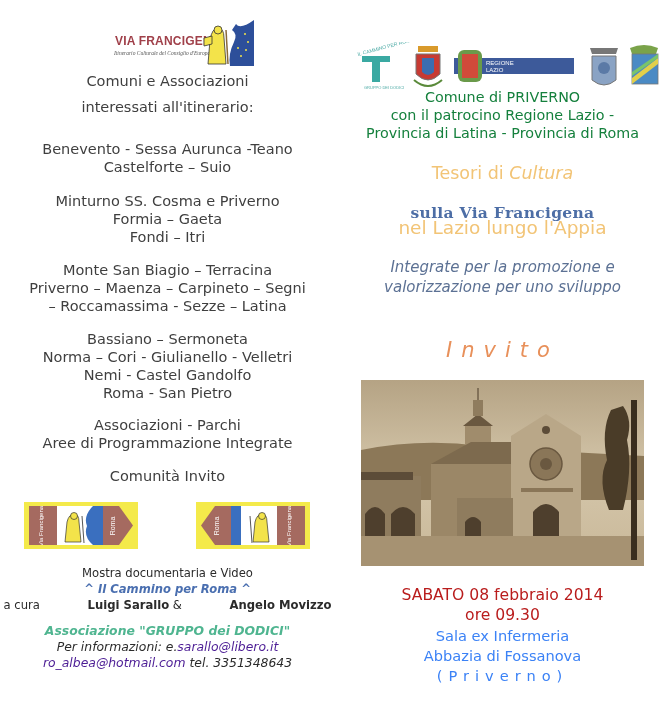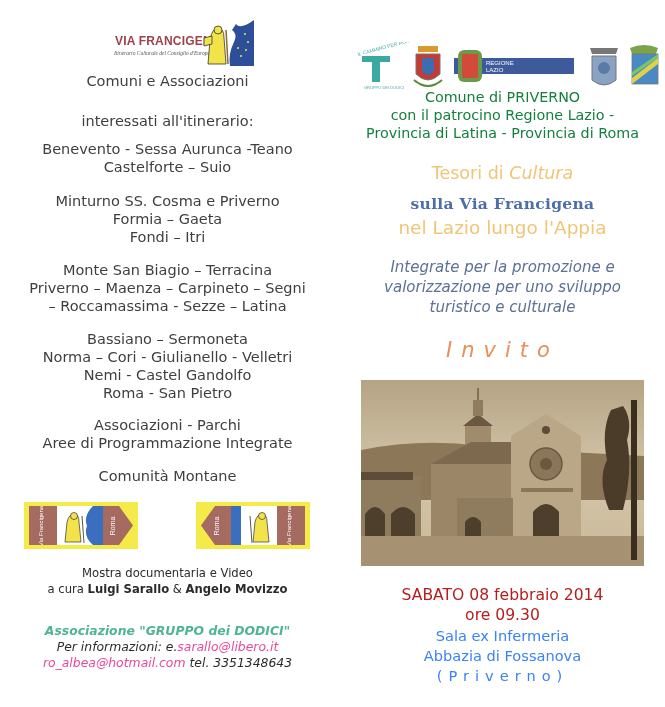--- a/index.html
+++ b/index.html
@@ -17,24 +17,24 @@
   .vf-art { position: absolute; left: 88px; top: 0; width: 54px; height: 46px; }
 
   .ltext { position: absolute; left: 0; width: 335px; text-align: center; font-size: 14.5px; line-height: 18px; color: #3f3f3f; }
   .ltext div { white-space: nowrap; }
 
   .badge { position: absolute; top: 502px; width: 114px; height: 47px; background: #f4ea4a; padding: 4px 5px; }
   .badge svg { display: block; }
 
   .credits { position: absolute; left: 0; width: 335px; text-align: center; font-size: 11.6px; line-height: 16px; color: #2b2b2b; }
   .credits .film { color: #4a6fb0; font-weight: bold; font-style: italic; }
-  .credits b { font-weight: bold; }
+  .credits b { font-weight: bold; margin-left: 44px; }
   .assoc { color: #4fb590; font-weight: bold; font-style: italic; font-size: 12.4px; }
   .info { font-style: italic; font-size: 12.4px; color: #2b2b2b; }
-  .mail { color: #ec4899; text-align: right; }
+  .mail { color: #4c1d95; text-align: right; }
 
   
   .logos { position: absolute; left: 14px; top: 42px; width: 310px; height: 50px; }
   .rtext { position: absolute; left: 0; width: 325px; text-align: center; white-space: nowrap; }
   .org { top: 88px; font-size: 14.3px; line-height: 18px; color: #15803d; }
   .t-orange { color: #f2c476; font-size: 17.5px; line-height: 22px; }
   .t-gothic { color: #4d6ea6; font-family: "DejaVu Serif", serif; font-weight: bold; font-size: 15.5px; line-height: 22px; letter-spacing: 0.3px; }
   .initiatives { top: 257px; font-style: italic; color: #5c7194; font-size: 15px; line-height: 20px; }
   .invito { top: 338px; font-style: italic; color: #e8905a; font-size: 21px; letter-spacing: 9px; }
   .photo { position: absolute; left: 21px; top: 380px; width: 283px; height: 186px; background: #cbb99a; overflow: hidden; }
@@ -61,21 +61,21 @@
         </g>
       <path d="M8 44 L10 20 Q12 8 18 8 Q24 8 24 18 L26 44 Z" fill="#f3e34a" stroke="#333" stroke-width="0.8"></path>
       <circle cx="18" cy="10" r="4" fill="#f3e34a" stroke="#333" stroke-width="0.8"></circle>
       <line x1="26" y1="10" x2="28" y2="44" stroke="#8a6a3a" stroke-width="1.5"></line>
       <path d="M4 18 L12 16 L12 24 L4 26 Z" fill="#f3e34a" stroke="#333" stroke-width="0.8"></path>
     </svg>
   </div>
 
   <div class="ltext" style="top:72px;">
     <div>Comuni e Associazioni</div>
-    <div style="margin-top:22px;">interessati all'itinerario:</div>
+    <div style="margin-top:8px;">interessati all'itinerario:</div>
   </div>
 
   <div class="ltext" style="top:140px;">
     <div>Benevento - Sessa Aurunca -Teano</div>
     <div>Castelforte – Suio</div>
   </div>
 
   <div class="ltext" style="top:192px;">
     <div>Minturno SS. Cosma e Priverno</div>
     <div>Formia – Gaeta</div>
@@ -94,21 +94,21 @@
     <div>Nemi - Castel Gandolfo</div>
     <div>Roma - San Pietro</div>
   </div>
 
   <div class="ltext" style="top:416px;">
     <div>Associazioni -  Parchi</div>
     <div>Aree di Programmazione Integrate</div>
   </div>
 
   <div class="ltext" style="top:467px;">
-    <div>Comunità Montane</div>
+    <div>Comunità Invito</div>
   </div>
 
   <div class="badge" style="left:24px;">
     <svg width="104" height="39" viewBox="0 0 104 39">
       <rect x="0" y="0" width="28" height="39" fill="#a56a60"></rect>
       <rect x="28" y="0" width="36" height="39" fill="#ffffff"></rect>
       <path d="M64 0 Q54 10 58 20 Q54 30 64 39 L74 39 L74 0 Z" fill="#3a6fbf"></path>
       <path d="M74 0 L90 0 L104 19.5 L90 39 L74 39 Z" fill="#a56a60"></path>
       <path d="M36 36 L38 16 Q40 8 45 8 Q50 8 50 16 L52 36 Z" fill="#f3e34a" stroke="#333" stroke-width="0.7"></path>
       <circle cx="45" cy="10" r="3.5" fill="#f3e34a" stroke="#333" stroke-width="0.7"></circle>
@@ -128,20 +128,23 @@
       <circle cx="61" cy="10" r="3.5" fill="#f3e34a" stroke="#333" stroke-width="0.7"></circle>
       <line x1="49" y1="10" x2="51" y2="37" stroke="#555" stroke-width="1"></line>
       <text x="18" y="20" fill="#fff" font-size="7" font-family="Liberation Sans, sans-serif" text-anchor="middle" transform="rotate(-90 18 20)">Roma</text>
       <text x="90" y="20" fill="#fff" font-size="6" font-family="Liberation Sans, sans-serif" text-anchor="middle" transform="rotate(-90 90 20)">Via Francigena</text>
     </svg>
   </div>
 
   <div class="credits" style="top:565px;">
     <div>Mostra documentaria e  Video</div>
     <div>
+      <span class="film">^ </span><span class="film">Il Cammino per Roma</span><span class="film"> ^</span>
+    </div>
+    <div>
       <span>a cura </span><b>Luigi Sarallo</b><span> &amp; </span><b>Angelo Movizzo</b>
     </div>
   </div>
 
   <div class="credits" style="top:623px;">
     <div class="assoc">Associazione "GRUPPO dei DODICI"</div>
     <div class="info">
       <span>Per informazioni: e.</span><span class="mail">sarallo@libero.it</span>
     </div>
     <div class="info">
@@ -191,27 +194,26 @@
 
   <div class="rtext org">
     <div>Comune di PRIVERNO</div>
     <div>con il patrocino  Regione Lazio -</div>
     <div>Provincia di Latina - Provincia di Roma</div>
   </div>
 
   <div class="rtext t-orange" style="top:162px;">
     <span>Tesori di </span><i>Cultura</i>
   </div>
-  <div class="rtext t-gothic" style="top:193px;">sulla Via Francigena</div>
+  <div class="rtext t-gothic" style="top:202px;">sulla Via Francigena</div>
   <div class="rtext t-orange" style="top:217px; font-size:18.5px;">nel Lazio lungo l'Appia</div>
 
   <div class="rtext initiatives">
     <div>Integrate per la promozione e</div>
     <div>valorizzazione per uno sviluppo</div>
-    <div>turistico e culturale</div>
   </div>
 
   <div class="rtext invito">Invito</div>
 
   <div class="photo" title="Abbazia di Fossanova">
     <svg width="283" height="186" viewBox="0 0 283 186">
       <defs>
         <linearGradient id="sky" x1="0" y1="0" x2="0" y2="1">
           <stop offset="0" stop-color="#b5a384"></stop>
           <stop offset="0.5" stop-color="#d4c6aa"></stop>

